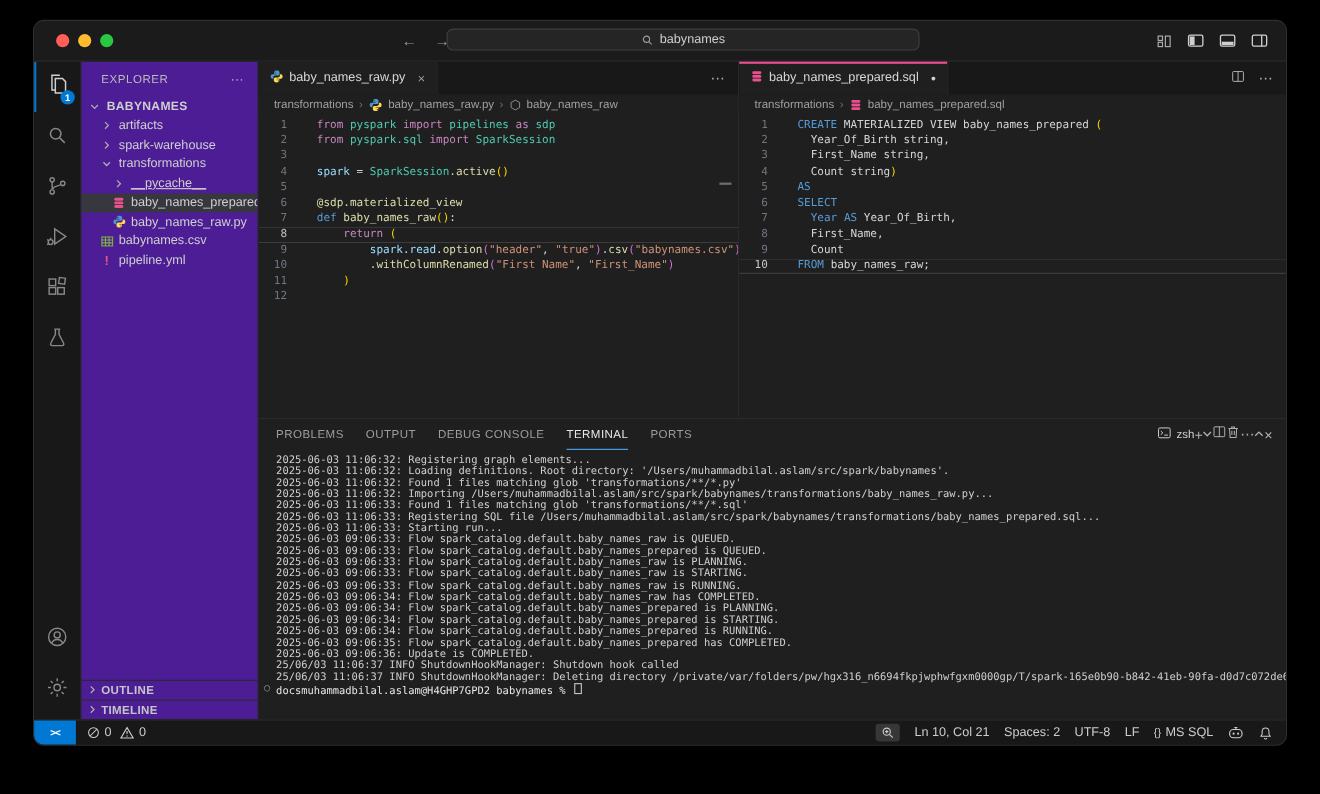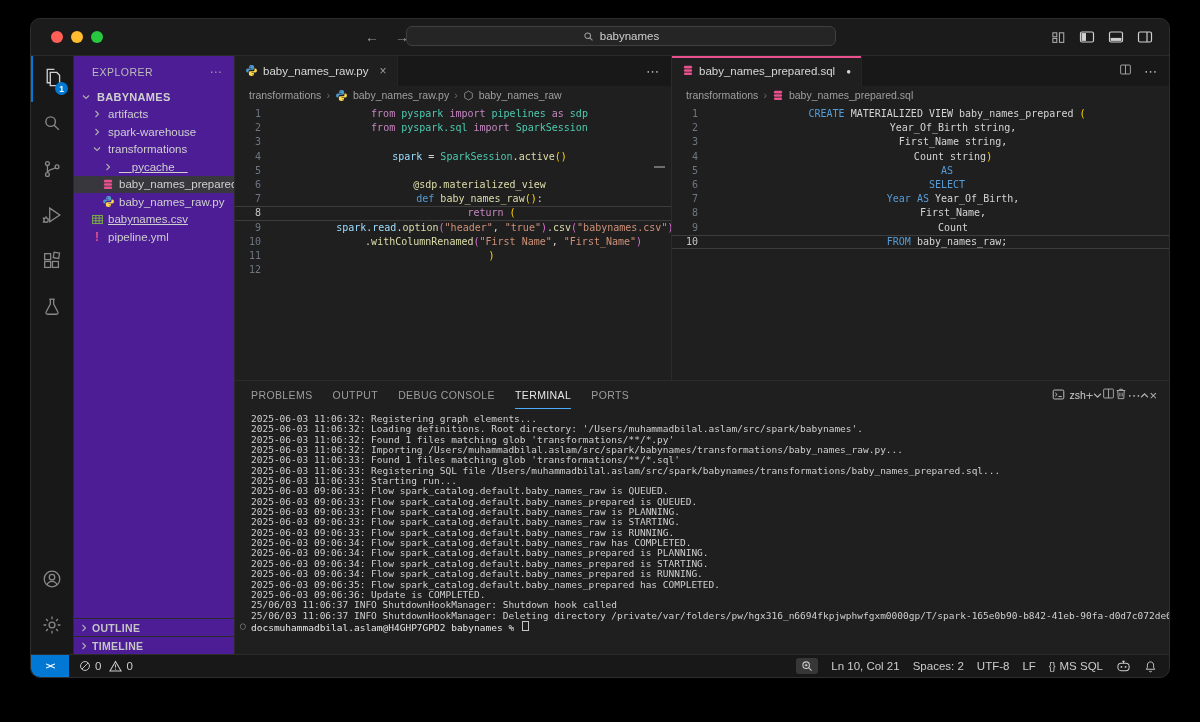--- a/index.html
+++ b/index.html
@@ -56,21 +56,21 @@
   .tclose{color:#9d9d9d;margin-left:6px;font-size:12px;}
   .tdot{color:#d4d4d4;margin-left:6px;font-size:8px;}
   .tab-actions{margin-left:auto;display:flex;align-items:center;gap:12px;color:#b0b0b0;padding-right:12px;font-size:13px;}
   .breadcrumb{height:18px;flex:none;display:flex;align-items:center;gap:5px;padding:0 14px;font-size:10.5px;color:#9f9f9f;background:#1f1f1f;white-space:nowrap;}
   .bsep{color:#6a6a6a;}
   .bicon{display:flex;align-items:center;}
   .code-area{flex:1;position:relative;overflow:hidden;padding-top:3px;
     font-family:"DejaVu Sans Mono","Liberation Mono",monospace;font-size:10px;}
   .line{display:flex;height:14.2px;line-height:14.2px;white-space:pre;}
   .line .ln{width:36px;flex:none;text-align:right;padding-right:10px;color:#6e7681;box-sizing:border-box;}
-  .line .lc{flex:1;padding-left:17px;text-align:center;}
+  .line .lc{flex:1;padding-left:17px;}
   .line.active{box-shadow:inset 0 1px 0 #3c3c3c, inset 0 -1px 0 #3c3c3c;}
   .line.active .ln{color:#c6c6c6;}
   .tk-kw{color:#c586c0}.tk-kb{color:#569cd6}.tk-ty{color:#4ec9b0}.tk-vr{color:#9cdcfe}.tk-fn{color:#dcdcaa}
   .tk-st{color:#ce9178}.tk-g1{color:#ffd700}.tk-g2{color:#da70d6}.tk-pl{color:#d4d4d4}
   .ov-dash{position:absolute;right:6px;top:62px;width:11px;height:2px;background:#6e6e6e;}
 
   
   .panel{flex:1;min-height:0;background:#1f1f1f;border-top:1px solid #2b2b2b;display:flex;flex-direction:column;}
   .panel-header{height:28px;flex:none;display:flex;align-items:center;justify-content:space-between;padding:0 12px 0 16px;}
   .ptabs{display:flex;gap:20px;height:100%;}
@@ -297,21 +297,21 @@
               <span class="slot">
                 <svg width="13" height="13" viewBox="0 0 24 24">
                   <path fill="#4e97c9" d="M11.9 2C9.3 2 7.5 3 7.5 5v2.3h4.6v.9H4.9C2.7 8.2 2 10.3 2 12s.7 3.8 2.9 3.8h1.6v-2.2c0-1.8 1.6-3.2 3.4-3.2h4.3c1.5 0 2.6-1.2 2.6-2.7V5c0-2-1.8-3-4.9-3z"></path>
                   <circle cx="9.3" cy="4.6" r=".9" fill="#181818"></circle>
                   <path fill="#ffd94d" d="M12.1 22c2.6 0 4.4-1 4.4-3v-2.3h-4.6v-.9h7.2c2.2 0 2.9-2.1 2.9-3.8s-.7-3.8-2.9-3.8h-1.6v2.2c0 1.8-1.6 3.2-3.4 3.2H9.8c-1.5 0-2.6 1.2-2.6 2.7V19c0 2 1.8 3 4.9 3z"></path>
                   <circle cx="14.7" cy="19.4" r=".9" fill="#181818"></circle>
                 </svg>
               </span>
               <span class="tlab">baby_names_raw.py</span>
             </div>
-            <div class="trow" style="padding-left: 15px; text-decoration: underline;">
+            <div class="trow" style="padding-left: 15px;">
               <span class="slot">
                 <svg width="13" height="13" viewBox="0 0 16 16">
                   <g fill="none" stroke="#7cb342" stroke-width="1.2">
                     <rect x="2" y="3" width="12" height="10"></rect>
                     <path d="M2 6.3h12M2 9.6h12M6 3v10M10 3v10"></path>
                   </g>
                 </svg>
               </span>
               <span class="tlab">babynames.csv</span>
             </div>

